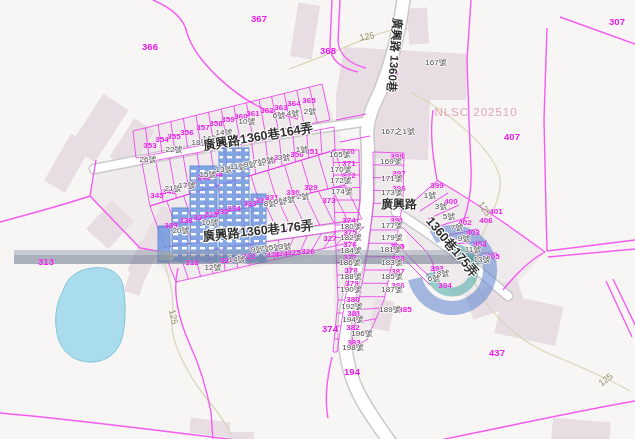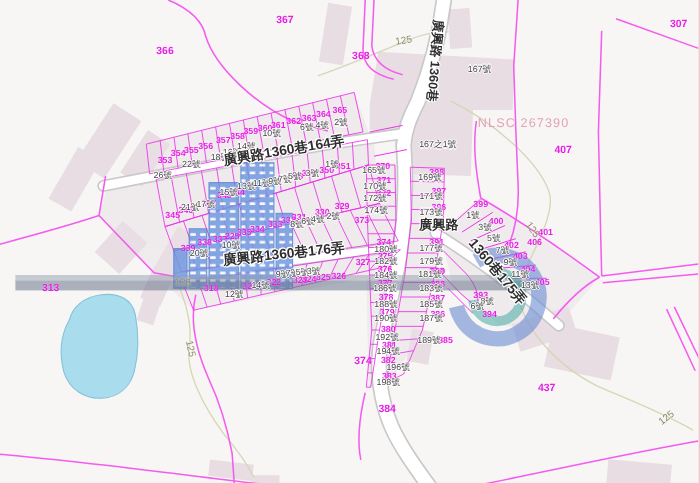--- a/index.html
+++ b/index.html
@@ -122,31 +122,31 @@
       <rect x="14" y="250" width="468" height="5" fill="rgba(150,158,175,0.5)"></rect>
       <rect x="14" y="255" width="468" height="9" fill="rgba(108,118,142,0.55)"></rect>
     </g>
     <g fill="none">
       <circle cx="452" cy="270" r="38" stroke="rgba(105,140,210,0.6)" stroke-width="14" stroke-dasharray="190 50" transform="rotate(-120 452 270)"></circle>
       <circle cx="452" cy="270" r="22" stroke="rgba(45,158,152,0.48)" stroke-width="9" stroke-dasharray="100 40" transform="rotate(-90 452 270)"></circle>
     </g>
   </svg>
 
 
-  <div class="lbl nlsc" style="left:476px;top:113px;">NLSC 267390</div>
+  <div class="lbl nlsc" style="left:476px;top:113px;">NLSC 202510</div>
 
   <div id="labels">
       <div class="lbl parcel big" style="left: 150px; top: 47px; transform: translate(-50%, -50%) rotate(0deg);">366</div>
       <div class="lbl parcel big" style="left: 259px; top: 19px; transform: translate(-50%, -50%) rotate(0deg); text-align: right;">367</div>
       <div class="lbl parcel big" style="left: 328px; top: 51px; transform: translate(-50%, -50%) rotate(0deg);">368</div>
       <div class="lbl parcel big" style="left: 617px; top: 22px; transform: translate(-50%, -50%) rotate(0deg);">307</div>
       <div class="lbl parcel big" style="left: 46px; top: 262px; transform: translate(-50%, -50%) rotate(0deg);">313</div>
       <div class="lbl parcel big" style="left: 512px; top: 137px; transform: translate(-50%, -50%) rotate(0deg);">407</div>
       <div class="lbl parcel big" style="left: 497px; top: 353px; transform: translate(-50%, -50%) rotate(0deg);">437</div>
-      <div class="lbl parcel big" style="left: 352px; top: 372px; transform: translate(-50%, -50%) rotate(0deg);">384</div>
+      <div class="lbl parcel big" style="left: 352px; top: 372px; transform: translate(-50%, -50%) rotate(0deg);">194</div>
       <div class="lbl parcel big" style="left: 330px; top: 329px; transform: translate(-50%, -50%) rotate(0deg);">374</div>
       <div class="lbl parcel" style="left: 394px; top: 69px; transform: translate(-50%, -50%) rotate(85deg);">369</div>
       <div class="lbl parcel" style="left: 150px; top: 146px; transform: translate(-50%, -50%) rotate(0deg);">353</div>
       <div class="lbl parcel" style="left: 162px; top: 140px; transform: translate(-50%, -50%) rotate(0deg);">354</div>
       <div class="lbl parcel" style="left: 174px; top: 137px; transform: translate(-50%, -50%) rotate(0deg);">355</div>
       <div class="lbl parcel" style="left: 187px; top: 133px; transform: translate(-50%, -50%) rotate(0deg);">356</div>
       <div class="lbl parcel" style="left: 203px; top: 128px; transform: translate(-50%, -50%) rotate(0deg);">357</div>
       <div class="lbl parcel" style="left: 216px; top: 124px; transform: translate(-50%, -50%) rotate(0deg);">358</div>
       <div class="lbl parcel" style="left: 228px; top: 120px; transform: translate(-50%, -50%) rotate(0deg);">359</div>
       <div class="lbl parcel" style="left: 241px; top: 117px; transform: translate(-50%, -50%) rotate(0deg);">360</div>

